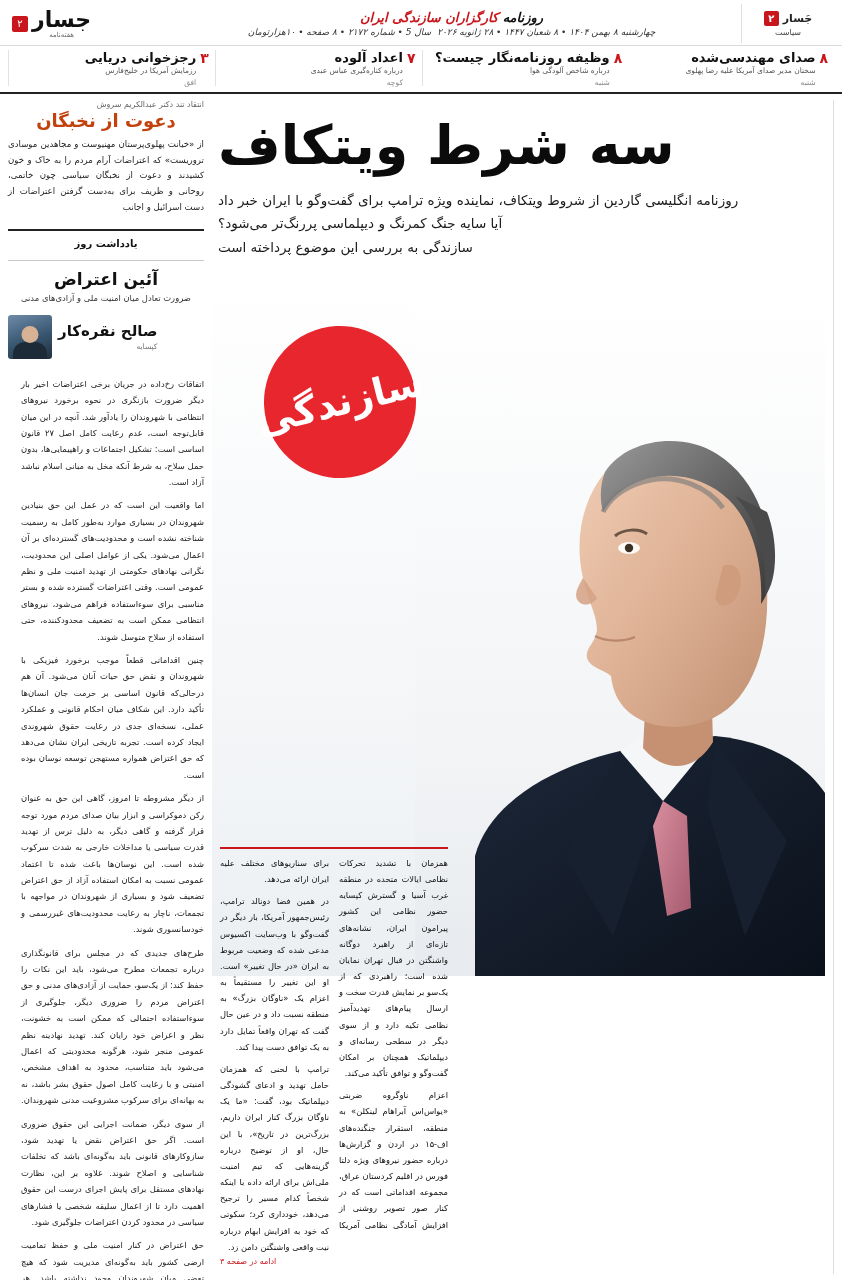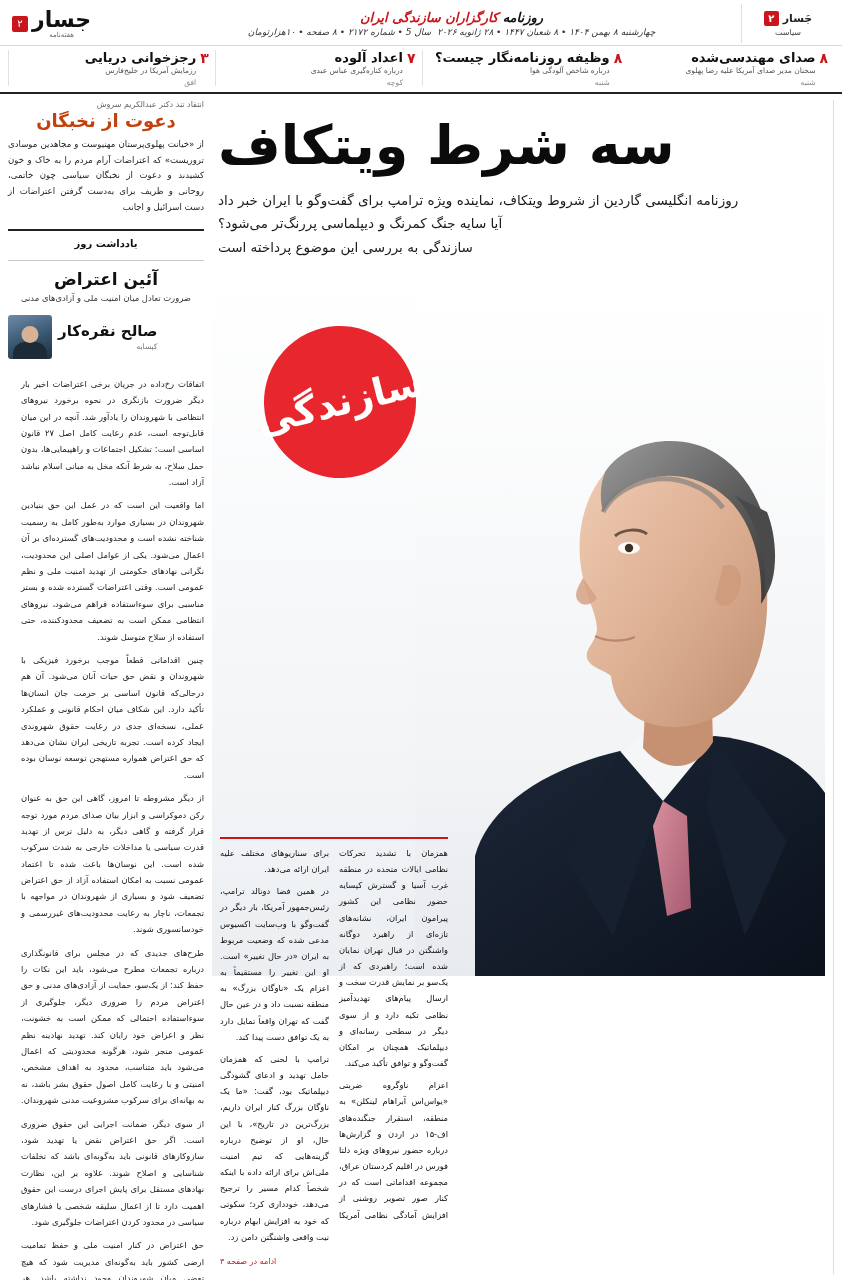--- a/index.html
+++ b/index.html
@@ -349,21 +349,21 @@
     text-align: justify;
     direction: rtl;
     columns: 2;
     column-gap: 10px;
   }
   .af-body p { margin: 0 0 6px 0; }
   .af-cont {
     font-size: 8px;
     color: #c9161d;
     text-align: left;
-    margin-top: 12px;
+    margin-top: 2px;
     direction: rtl;
   }
 </style>
 </head>
 <body>
 
 <div class="page">
 
   <div class="masthead">
     <div class="mh-left">

